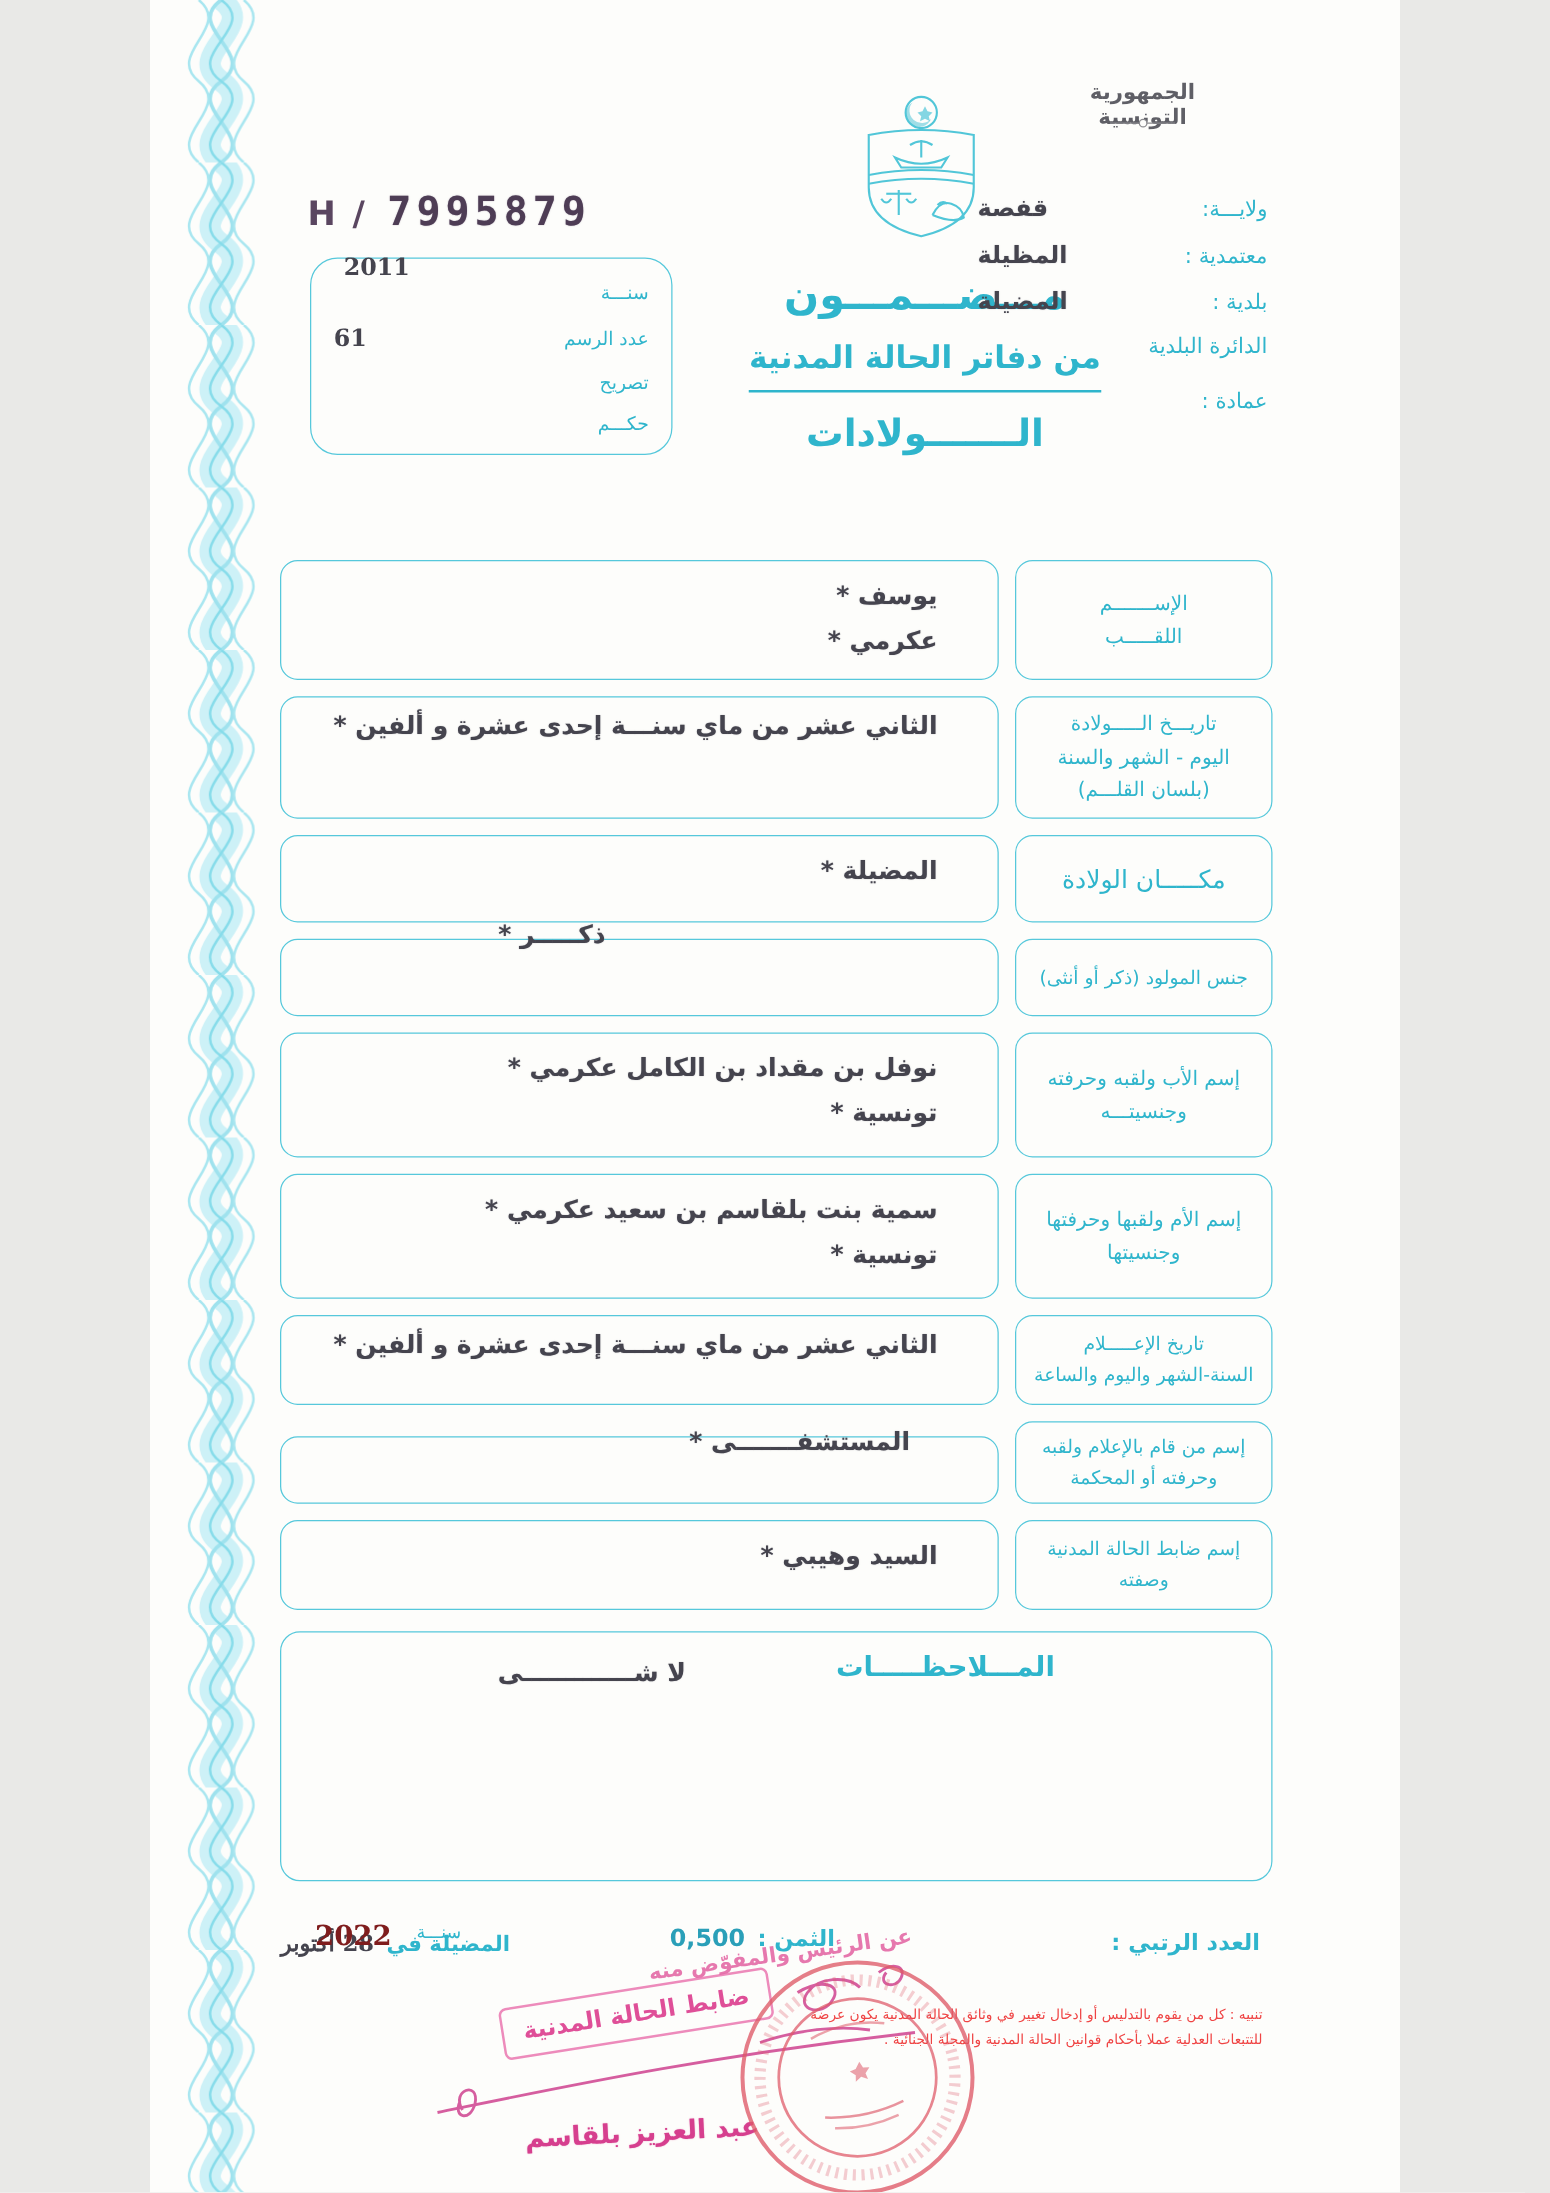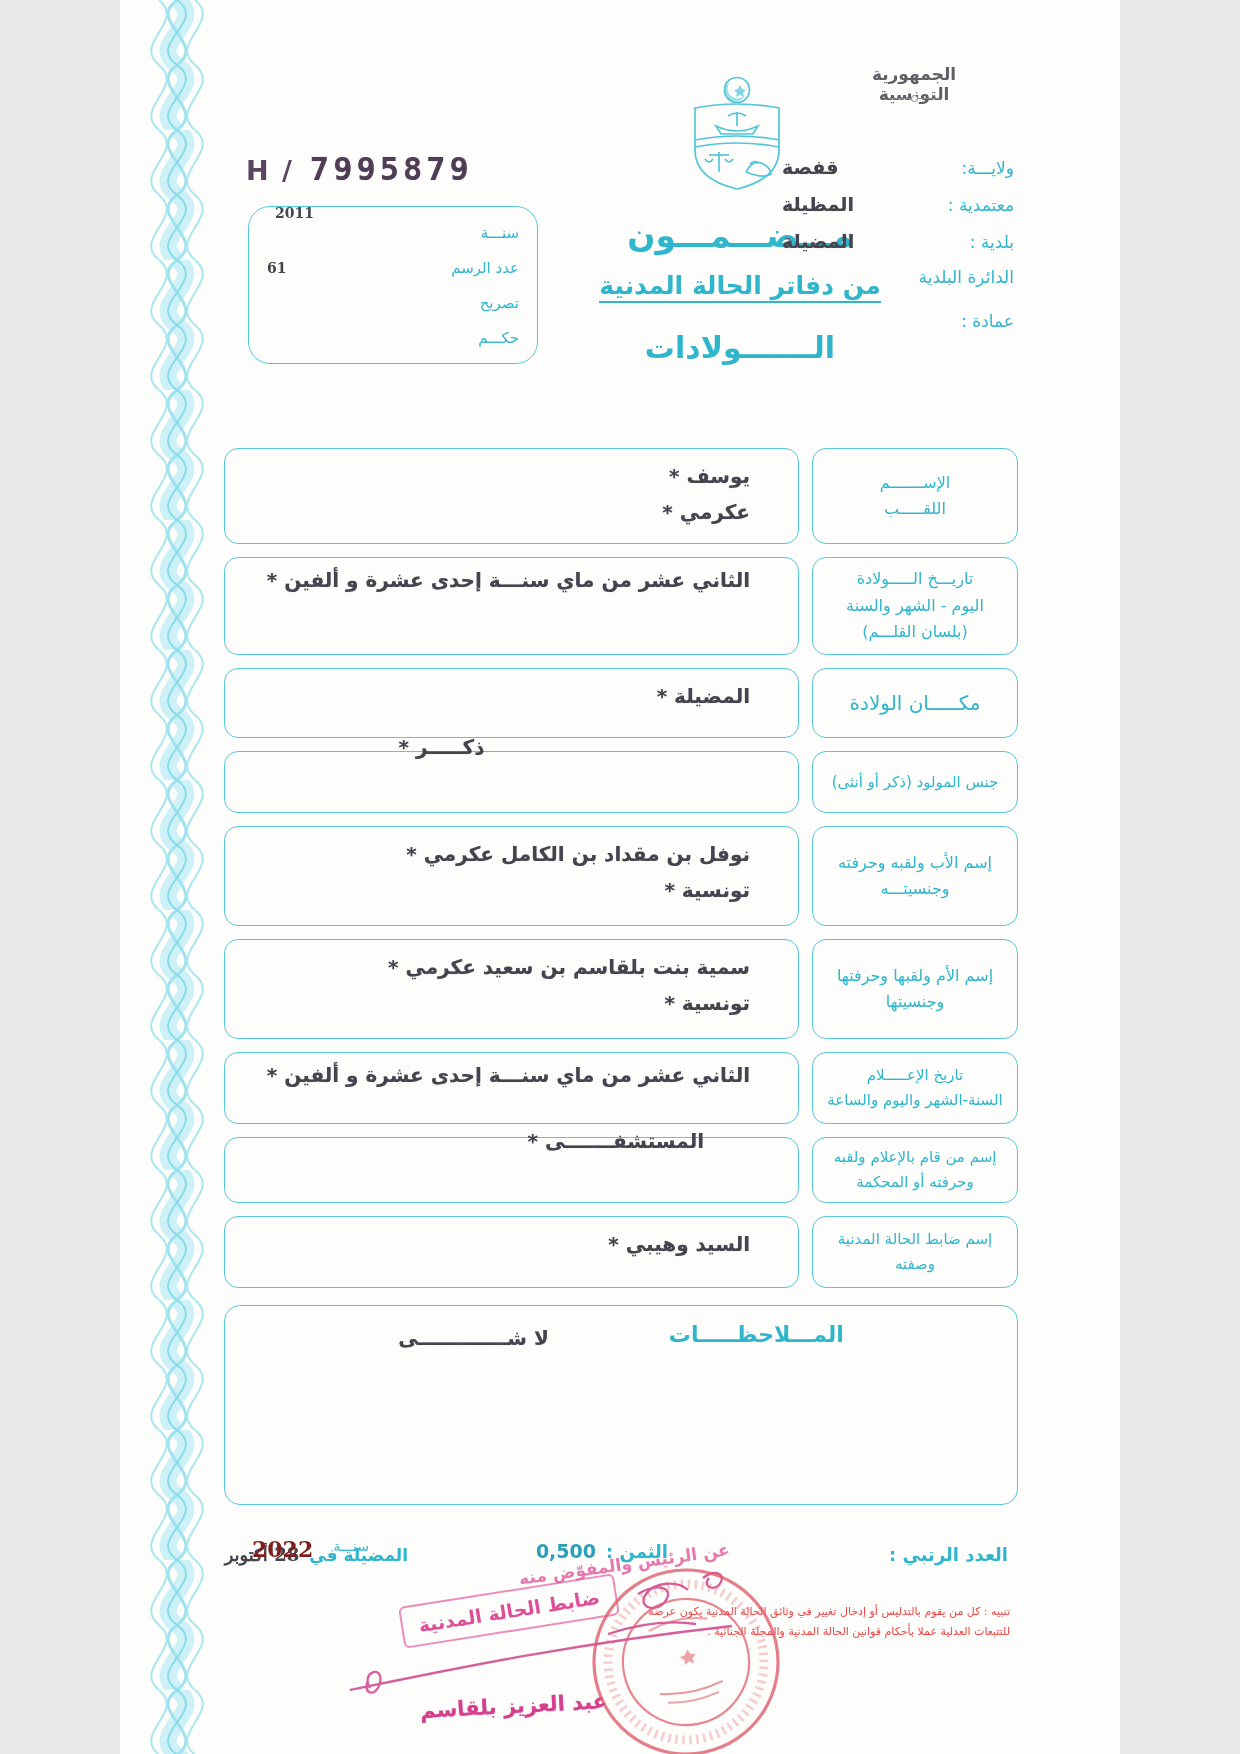--- a/index.html
+++ b/index.html
@@ -21,28 +21,28 @@
   .republic-dash::after{content:"";position:absolute;left:23px;top:-3px;width:5px;height:5px;
     border:1px solid #8a8a8e;border-radius:50%;background:#fdfdfb;}
   .serial{position:absolute;top:150px;left:126px;direction:ltr;display:flex;align-items:baseline;gap:16px;}
   .serial-prefix{font-size:27px;font-weight:600;letter-spacing:2px;color:#5a4660;}
   .serial-digits{font-family:"DejaVu Sans Mono",monospace;font-size:32px;font-weight:700;
     letter-spacing:4px;color:#4e3d55;text-shadow:0 0 1px rgba(80,60,90,.5);}
   .coat{position:absolute;top:74px;left:556px;}
   .title-block{position:absolute;top:216px;left:400px;width:440px;text-align:center;color:#2fb5cc;}
   .t1{font-size:33px;font-weight:700;letter-spacing:1px;}
   .t2{margin-top:16px;font-size:25px;font-weight:700;}
-  .t2-inner{border-bottom:2px solid #2fb5cc;padding-bottom:1px;}
+  .t2-inner{border-bottom:2px solid #2fb5cc;padding-bottom:12px;}
   .t3{margin-top:30px;font-size:30px;font-weight:700;}
   
   .registry-box{position:absolute;top:206px;left:128px;width:252px;height:140px;
     border:1.6px solid #56c8db;border-radius:22px;padding:8px 18px;
     display:flex;flex-direction:column;justify-content:space-around;color:#2fb5cc;}
   .reg-row{display:flex;justify-content:space-between;align-items:center;font-size:15px;}
-  .reg-value{color:#45444e;font-weight:700;font-size:14px;font-family:"DejaVu Serif",serif;}
+  .reg-value{color:#45444e;font-weight:700;font-size:19px;font-family:"DejaVu Serif",serif;}
   .reg-up{position:relative;top:-20px;left:8px;}
   
   .admin-block{position:absolute;top:156px;right:106px;width:232px;color:#2fb5cc;font-size:17px;}
   .admin-row{display:flex;justify-content:space-between;align-items:baseline;margin-bottom:15px;}
   .admin-row.gap-lg{margin-bottom:24px;}
   .a-value{color:#45444e;font-weight:700;font-size:19px;text-shadow:0 0 1px rgba(70,70,85,.4);}
   
   .form-rows{position:absolute;top:448px;right:102px;left:104px;display:flex;flex-direction:column;gap:13px;}
   .frow{display:flex;gap:13px;}
   .label-box{flex:0 0 206px;border:1.6px solid #56c8db;border-radius:14px;
@@ -53,21 +53,21 @@
   .content-box{flex:1;border:1.6px solid #56c8db;border-radius:14px;position:relative;
     padding:9px 48px 0 20px;box-sizing:border-box;}
   .value{display:block;color:#45444e;font-weight:700;font-size:20px;line-height:1.8;
     white-space:pre-line;text-shadow:0 0 1px rgba(70,70,85,.4);}
   .r1{height:96px}.r2{height:98px}.r3{height:70px}.r4{height:62px}.r5{height:100px}
   .r6{height:100px}.r7{height:72px}.r8{height:66px}.r9{height:72px}
   .vt-top{margin-top:-5px;}
   .vt-above{margin-top:-32px;text-align:center;}
   .vt-border{margin-top:-24px;}
   .ind160{padding-right:160px;}
-  .ind150{padding-right:94px;}
+  .ind150{padding-right:70px;margin-top:12px;}
   .notes-box{border:1.6px solid #56c8db;border-radius:16px;height:200px;margin-top:4px;
     display:flex;justify-content:center;align-items:flex-start;gap:120px;padding-top:16px;box-sizing:border-box;}
   .notes-title{color:#2fb5cc;font-weight:700;font-size:22px;letter-spacing:1px;}
   .notes-value{color:#45444e;font-weight:700;font-size:20px;margin-top:4px;text-shadow:0 0 1px rgba(70,70,85,.4);}
   
   .f-serial{position:absolute;top:1544px;right:112px;color:#2fb5cc;font-size:18px;font-weight:600;}
   .f-price{position:absolute;top:1540px;right:452px;display:flex;gap:10px;align-items:baseline;
     color:#2fb5cc;font-size:18px;font-weight:700;}
   .f-price .p-val{color:#2a9fb8;font-size:19px;}
   .f-place{position:absolute;top:1544px;right:712px;display:flex;gap:10px;align-items:baseline;}

